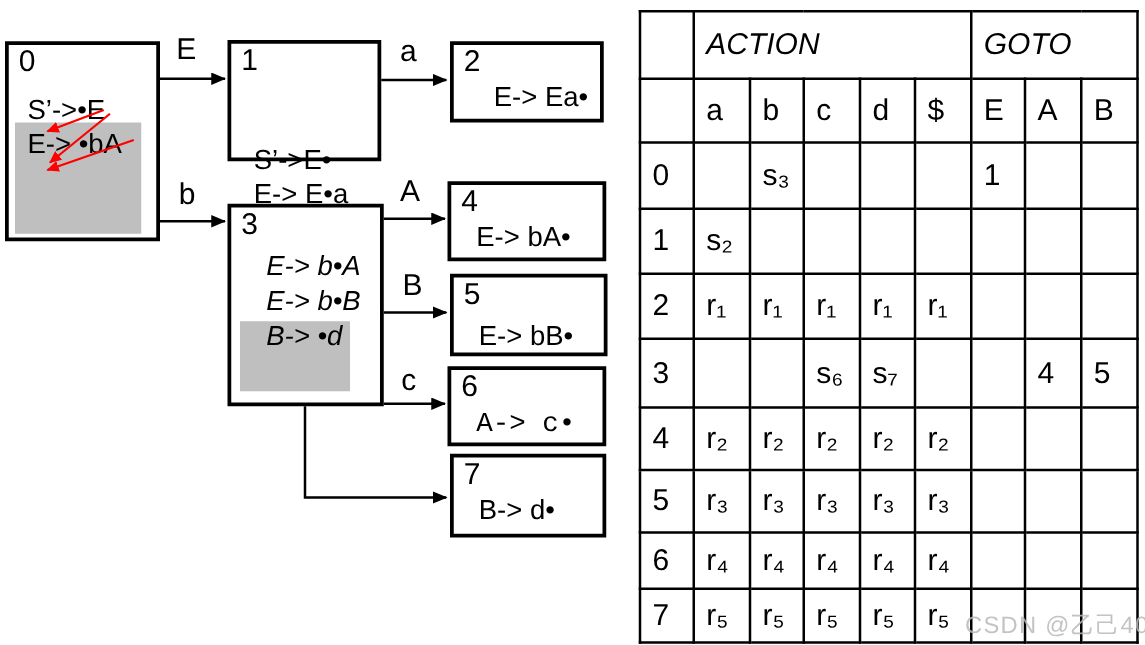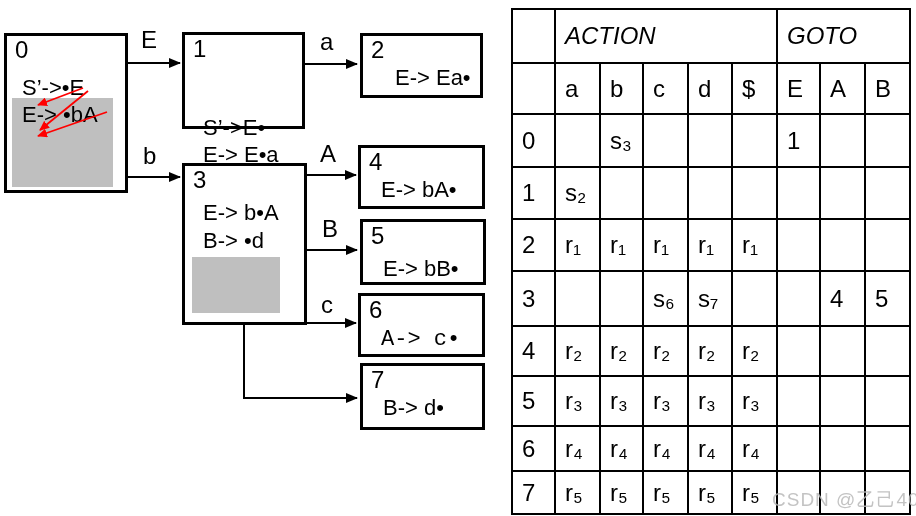--- a/index.html
+++ b/index.html
@@ -54,22 +54,23 @@
     <div class="state" style="left:360px; top:33px; width:123px; height:65px;">
       <div class="snum">2</div>
       <div class="items" style="left:32px; top:28px;">
         <div class="item">E-&gt; Ea•</div>
       </div>
     </div>
 
     <div class="state" style="left:182px; top:163px; width:125px; height:162px;">
       <div class="hl" style="left:7px; top:91px; width:88px; height:56px;"></div>
       <div class="snum">3</div>
-      <div class="items s3items" style="left:18px; top:33px;">
+      <div class="items s3items" style="left:28px; top:33px;font-style:italic;">
         <div class="item">E-&gt; b•A</div>
+        <div class="item">E-&gt; b•B</div>
         <div class="item">B-&gt; •d</div>
       </div>
     </div>
 
     <div class="state" style="left:358px; top:145px; width:127px; height:64px;">
       <div class="snum">4</div>
       <div class="items" style="left:20px; top:28px;text-align:center;">
         <div class="item">E-&gt; bA•</div>
       </div>
     </div>

